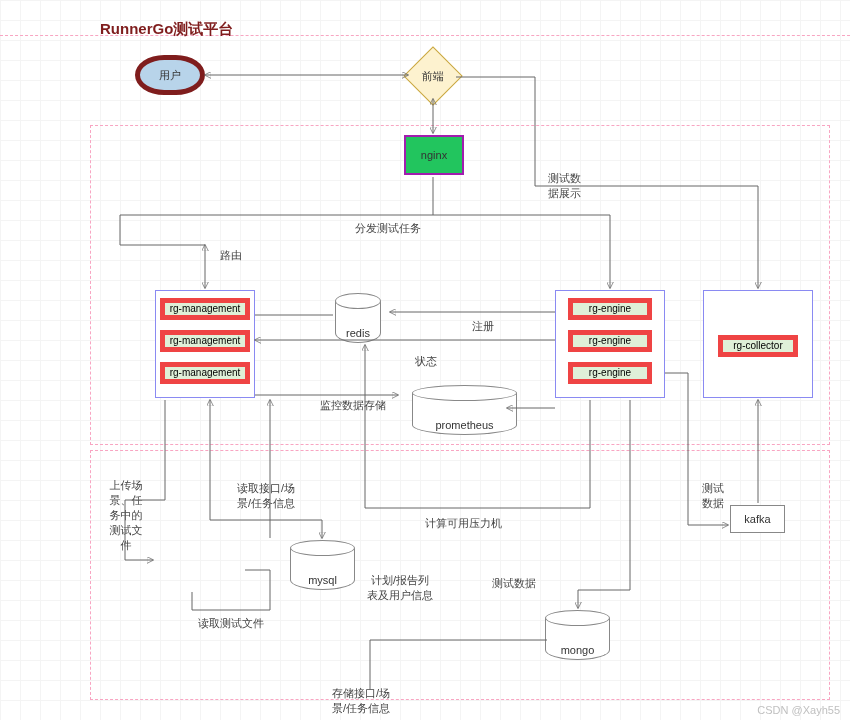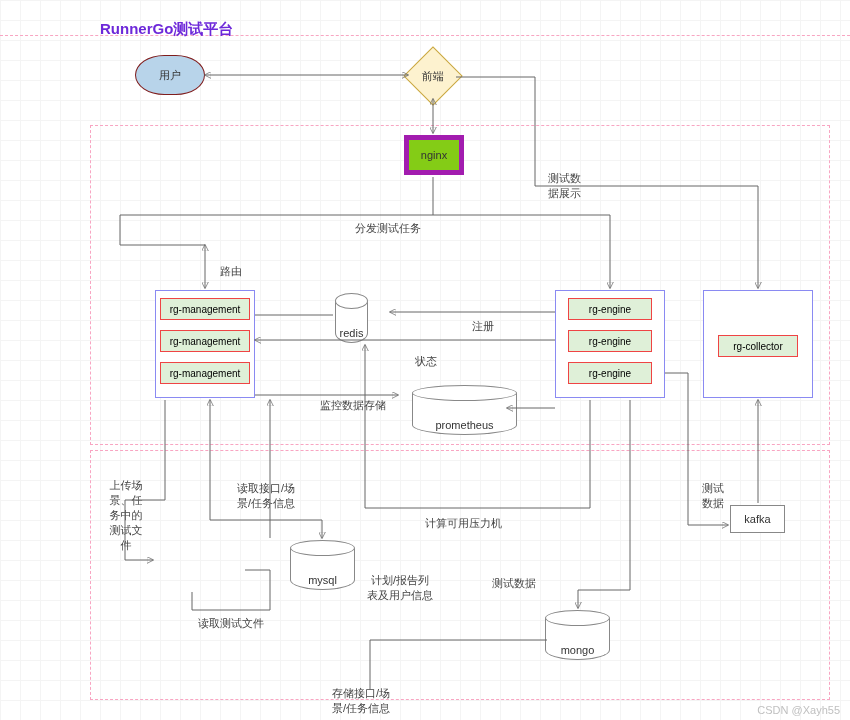--- a/index.html
+++ b/index.html
@@ -3,30 +3,30 @@
 <meta charset="utf-8">
 <style>
   * { box-sizing: border-box; }
   body { margin: 0; font-family: Arial, "Microsoft YaHei", sans-serif; background: #fff; }
   .canvas { position: relative; width: 850px; height: 720px; background: #fff; }
   .grid { position: absolute; inset: 0; background-image:
       linear-gradient(to right, #f4f4f4 1px, transparent 1px),
       linear-gradient(to bottom, #f4f4f4 1px, transparent 1px);
     background-size: 20px 20px; }
   .hline { position: absolute; left: 0; right: 0; height: 0; border-top: 1px dashed #f8a5c2; }
-  .title { position: absolute; left: 100px; top: 20px; font-size: 15px; font-weight: bold; color: #6d28d9; }
+  .title { position: absolute; left: 100px; top: 20px; font-size: 15px; font-weight: bold; color: #7f1d1d; }
   .watermark { position: absolute; right: 10px; bottom: 4px; font-size: 11px; color: #c0c0c0; }
 
   .node { position: absolute; font-size: 11px; color: #333; display: flex; align-items: center; justify-content: center; text-align: center; }
-  .node.user { background: #b8d4ea; border: 1px solid #7f1d1d; border-radius: 50% / 60%; }
-  .node.box  { background: #84cc16; border: 5px solid #a21caf; }
+  .node.user { background: #b8d4ea; border: 5px solid #7f1d1d; border-radius: 50% / 60%; }
+  .node.box  { background: #22c55e; border: 2px solid #a21caf; }
   .node.plain{ background: #fff; border: 1px solid #888; }
   .node.group{ background: #fff; border: 1px solid #8a8af2; }
   .node.dashgroup { background: transparent; border: 1px dashed #f8a5c2; }
-  .sub { position: absolute; background: #dff0d8; border: 1px solid #ef4444; font-size: 10px; display:flex; align-items:center; justify-content:center; }
+  .sub { position: absolute; background: #dff0d8; border: 5px solid #ef4444; font-size: 10px; display:flex; justify-content:center; }
 
   .diamond { transform: rotate(45deg); background: #fdf2cf; border:1px solid #c9a63f; }
   .diamond > span { display:block; transform: rotate(-45deg); font-size: 11px; }
 
   .cyl-wrap { position: absolute; }
   .cyl { position: relative; width: 100%; height: 100%; }
   .cyl-body { position:absolute; left:0; right:0; top:8px; bottom:0; background:#fff; border:1px solid #888; border-top:none; border-bottom-left-radius:50% 10px; border-bottom-right-radius:50% 10px; }
   .cyl-top  { position:absolute; left:0; right:0; top:0; height:16px; border:1px solid #888; border-radius:50%; background:#fff; }
   .cyl-label{ position:absolute; left:0; right:0; bottom:4px; text-align:center; font-size:11px; color:#333; }
 
@@ -63,21 +63,21 @@
   <div class="sub" style="left:160px; top:298px; width:90px; height:22px">
       <span>rg-management</span>
     </div>
   <div class="sub" style="left:160px; top:330px; width:90px; height:22px">
       <span>rg-management</span>
     </div>
   <div class="sub" style="left:160px; top:362px; width:90px; height:22px">
       <span>rg-management</span>
     </div>
 
-  <div class="cyl-wrap" style="left:335px; top:293px; width:33px; height:50px">
+  <div class="cyl-wrap" style="left:335px; top:293px; width:46px; height:50px">
     <div class="cyl">
         <div class="cyl-body"></div>
         <div class="cyl-top"></div>
         <div class="cyl-label">redis</div>
       </div>
   </div>
 
   <div class="cyl-wrap" style="left:412px; top:385px; width:105px; height:50px">
     <div class="cyl">
         <div class="cyl-body"></div>
@@ -116,21 +116,21 @@
         <div class="cyl-body"></div>
         <div class="cyl-top"></div>
         <div class="cyl-label">mongo</div>
       </div>
   </div>
 
   <div class="node plain" style="left:730px; top:505px; width:55px; height:28px">
     <span>kafka</span>
   </div>
 
-  <div class="lbl" style="left:220px; top:248px">路由</div>
+  <div class="lbl" style="left:220px; top:232px">路由</div>
   <div class="lbl" style="left:355px; top:205px">分发测试任务</div>
   <div class="lbl" style="left:548px; top:155px">测试数
 据展示</div>
   <div class="lbl" style="left:472px; top:303px">注册</div>
   <div class="lbl" style="left:415px; top:338px">状态</div>
   <div class="lbl" style="left:320px; top:382px">监控数据存储</div>
   <div class="lbl" style="left:102px; top:462px; width:48px">上传场
 景、任
 务中的
 测试文

